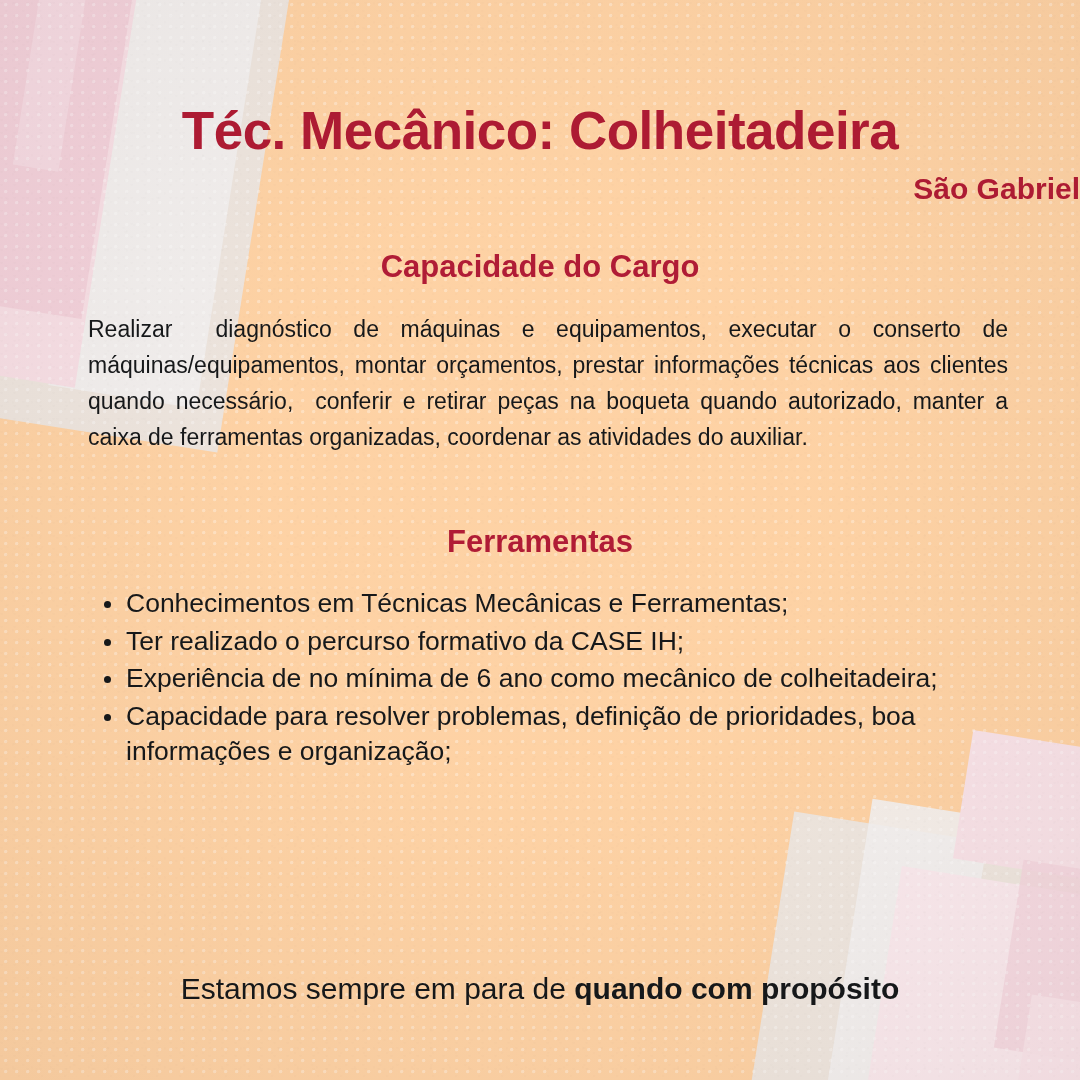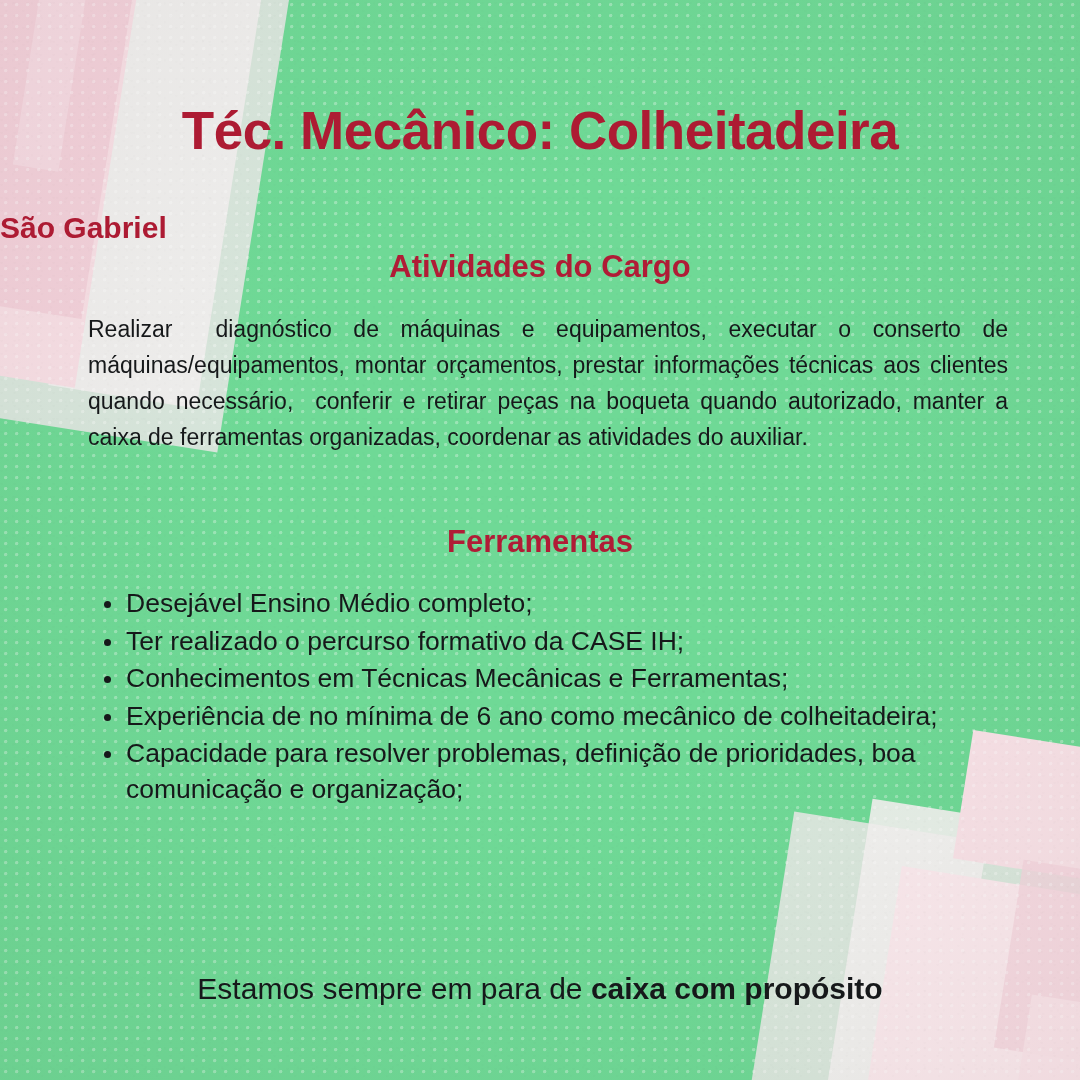--- a/index.html
+++ b/index.html
@@ -12,21 +12,21 @@
     overflow: hidden;
     font-family: "Liberation Sans", sans-serif;
     background: #f4f2f1;
   }
 
   
   .poster {
     position: relative;
     width: 1080px;
     height: 1080px;
-    background-color: #22c55e;
+    background-color: #fdba74;
     overflow: hidden;
   }
 
   
   .texture {
     position: absolute;
     inset: 0;
     pointer-events: none;
     opacity: .55;
     background-image:
@@ -134,25 +134,24 @@
     font-size: 53px;
     font-weight: bold;
     letter-spacing: -.5px;
     color: #ad1b33;
     line-height: 1.05;
   }
   .subtitle {
     position: absolute;
     top: 172px;
     left: 0; right: 0;
-    text-align: left;
+    text-align: right;
     font-size: 30px;
     font-weight: bold;
     color: #ad1b33;
-    margin-top: 39px;
   }
 
   .section-heading {
     position: absolute;
     left: 0; right: 0;
     text-align: center;
     font-size: 31px;
     font-weight: bold;
     color: #b01c36;
   }
@@ -229,32 +228,31 @@
 
   <div class="texture"></div>
   <div class="vignette"></div>
 
   <div class="content">
 
     <div class="title">Téc. Mecânico: Colheitadeira</div>
 
     <div class="subtitle">São Gabriel</div>
 
-    <div class="section-heading heading-activities">Atividades do Cargo</div>
+    <div class="section-heading heading-activities">Capacidade do Cargo</div>
 
     <div class="body-paragraph">Realizar  diagnóstico de máquinas e equipamentos, executar o conserto de máquinas/equipamentos, montar orçamentos, prestar informações técnicas aos clientes quando necessário,  conferir e retirar peças na boqueta quando autorizado, manter a caixa de ferramentas organizadas, coordenar as atividades do auxiliar.</div>
 
     <div class="section-heading heading-requirements">Ferramentas</div>
 
     <ul class="req-list">
-      <li>Desejável Ensino Médio completo;</li>
+      <li>Conhecimentos em Técnicas Mecânicas e Ferramentas;</li>
       <li>Ter realizado o percurso formativo da CASE IH;</li>
-      <li>Conhecimentos em Técnicas Mecânicas e Ferramentas;</li>
       <li>Experiência de no mínima de 6 ano como mecânico de colheitadeira;</li>
-      <li>Capacidade para resolver problemas, definição de prioridades, boa comunicação e organização;</li>
+      <li>Capacidade para resolver problemas, definição de prioridades, boa informações e organização;</li>
     </ul>
 
     <div class="footer-tagline">
-      <span>Estamos sempre em para de </span><span class="bold">caixa com propósito</span>
+      <span>Estamos sempre em para de </span><span class="bold">quando com propósito</span>
     </div>
 
   </div>
 </div>
 
 </body></html>

